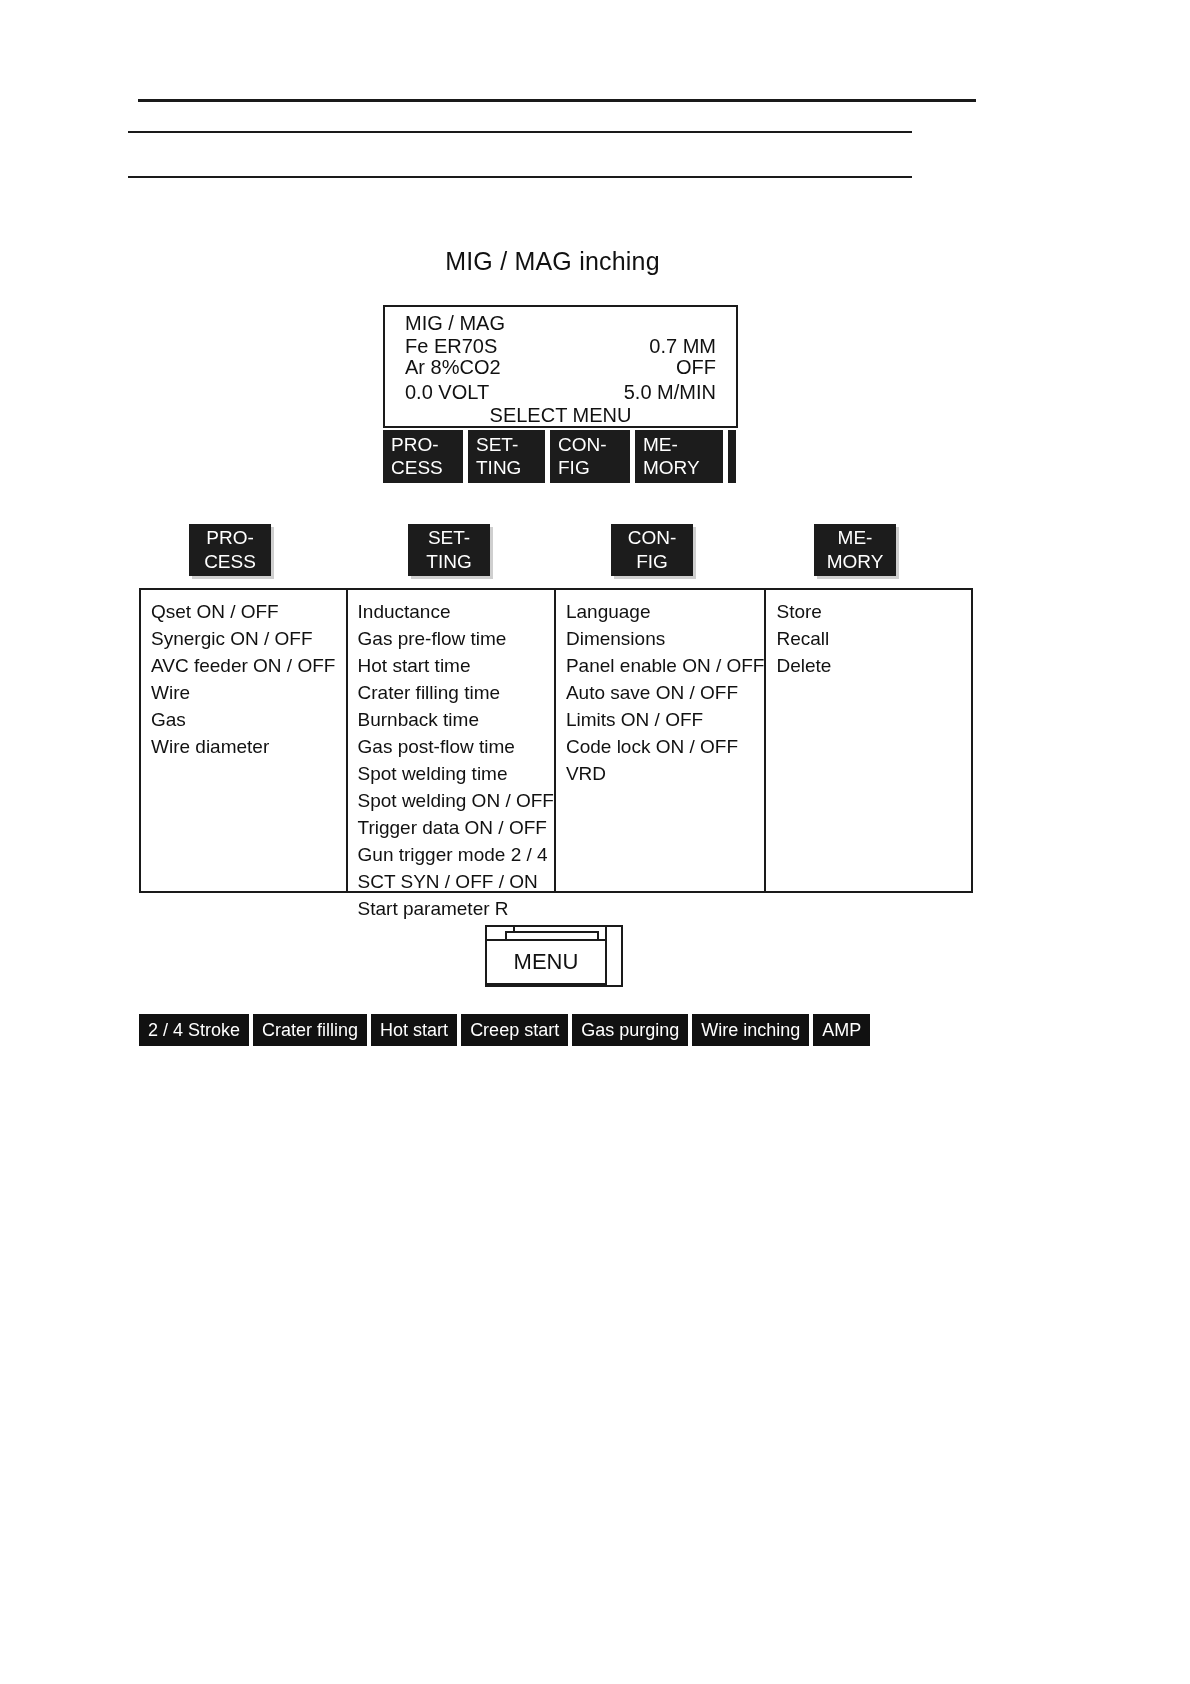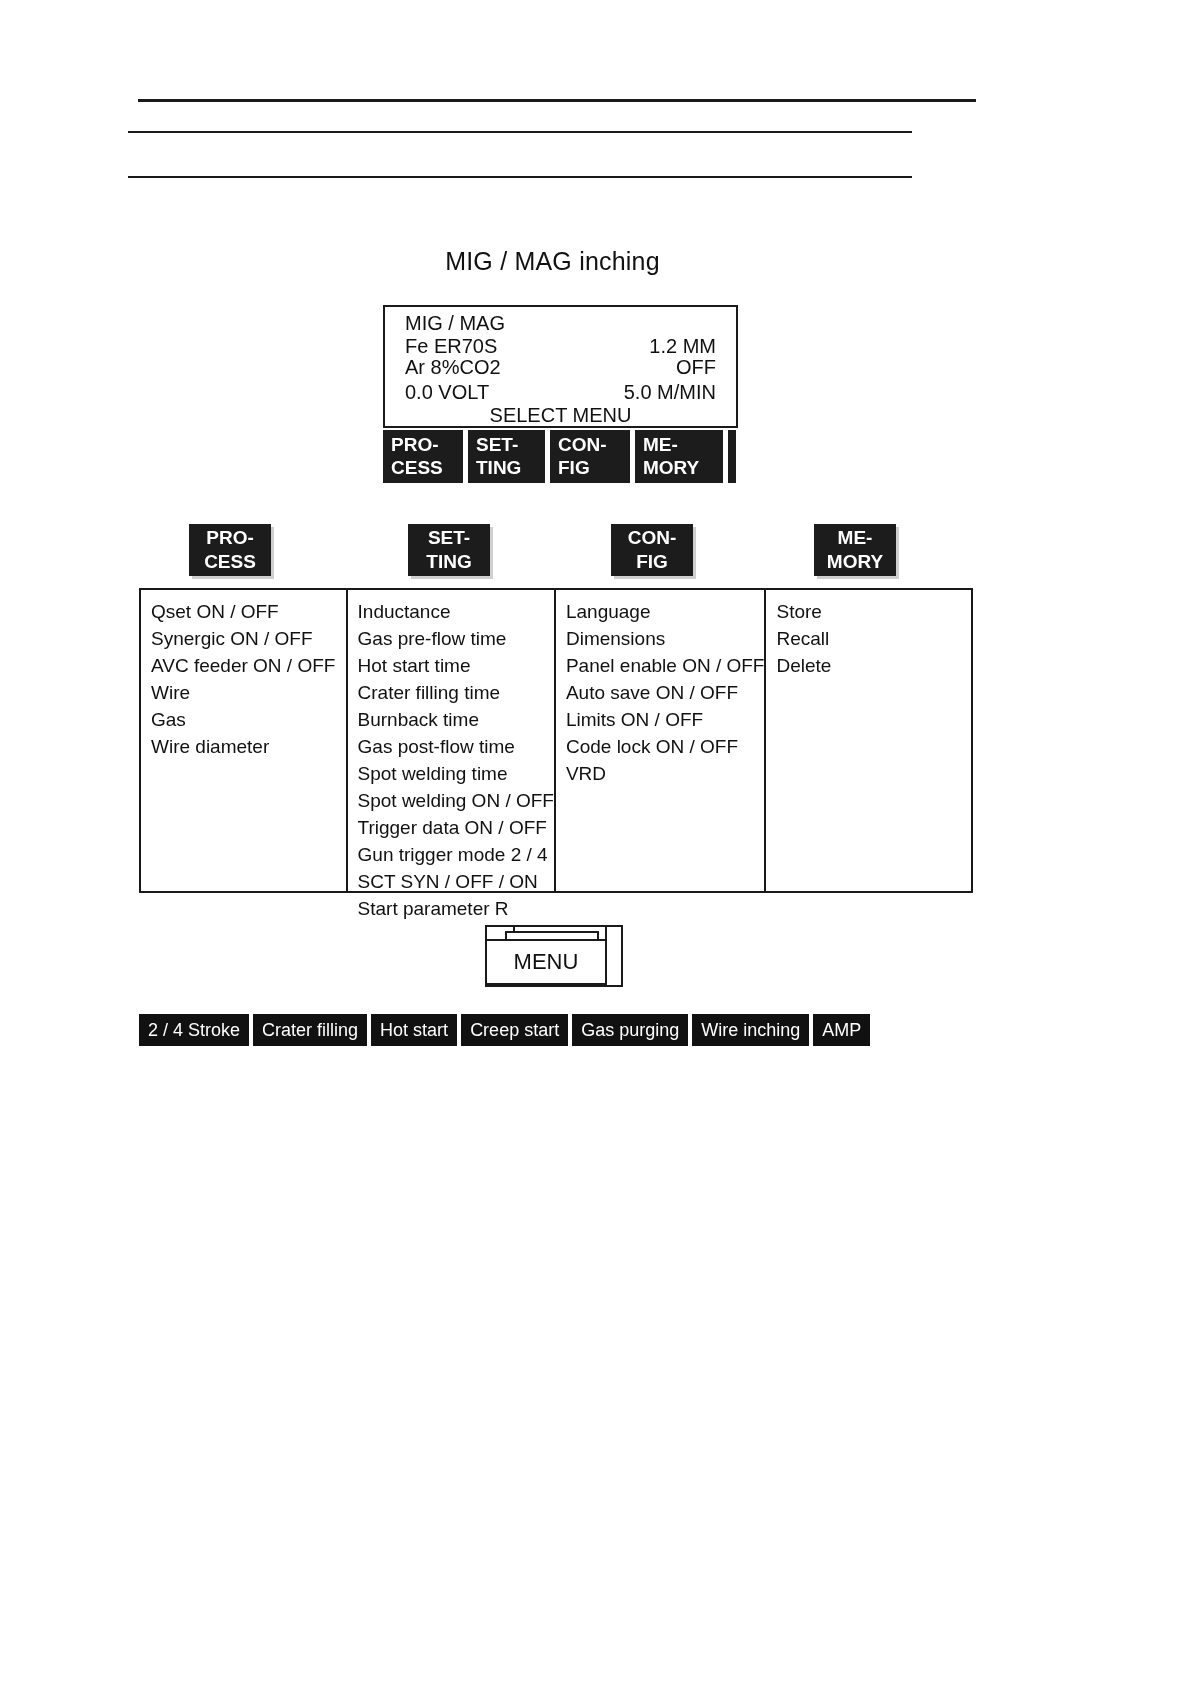--- a/index.html
+++ b/index.html
@@ -44,21 +44,21 @@
   #softkeys .sk{
     background:#1c1c1c;color:#fff;font-size:19px;line-height:23px;
     padding:3px 0 3px 8px;box-sizing:border-box;margin-right:5px;
   }
   #softkeys .sk:last-child{margin-right:0;}
   #softkeys .sk.w1{width:80px;}
   #softkeys .sk.w2{width:77px;}
   #softkeys .sk.w3{width:80px;}
   #softkeys .sk.w4{width:88px;}
   #softkeys .sk-edge{width:8px;background:#1c1c1c;height:100%;}
-  .skline{display:block;font-weight:bold;}
+  .skline{display:block;}
 
   
   .colbtn{
     position:absolute;width:82px;height:52px;background:#1c1c1c;color:#fff;
     text-align:center;font-size:19px;line-height:24px;padding-top:2px;
     box-sizing:border-box;box-shadow:3px 3px 0 #cfcfcf;
   }
   #btn-process{left:189px;top:524px;}
   #btn-setting{left:408px;top:524px;}
   #btn-config{left:611px;top:524px;}
@@ -106,21 +106,21 @@
 
   <div id="section-title">MIG / MAG inching</div>
 
   <div id="lcd">
     <div class="lcd-row" id="lcd-r1">
       <span class="lcd-left">MIG / MAG</span>
       <span class="lcd-right"></span>
     </div>
     <div class="lcd-row" id="lcd-r2">
       <span class="lcd-left">Fe ER70S</span>
-      <span class="lcd-right">1.2 MM</span>
+      <span class="lcd-right">0.7 MM</span>
     </div>
     <div class="lcd-row" id="lcd-r3">
       <span class="lcd-left">Ar 8%CO2</span>
       <span class="lcd-right">OFF</span>
     </div>
     <div class="lcd-row" id="lcd-r4">
       <span class="lcd-left">0.0 VOLT</span>
       <span class="lcd-right">5.0 M/MIN</span>
     </div>
     <div id="lcd-select">SELECT MENU</div>

